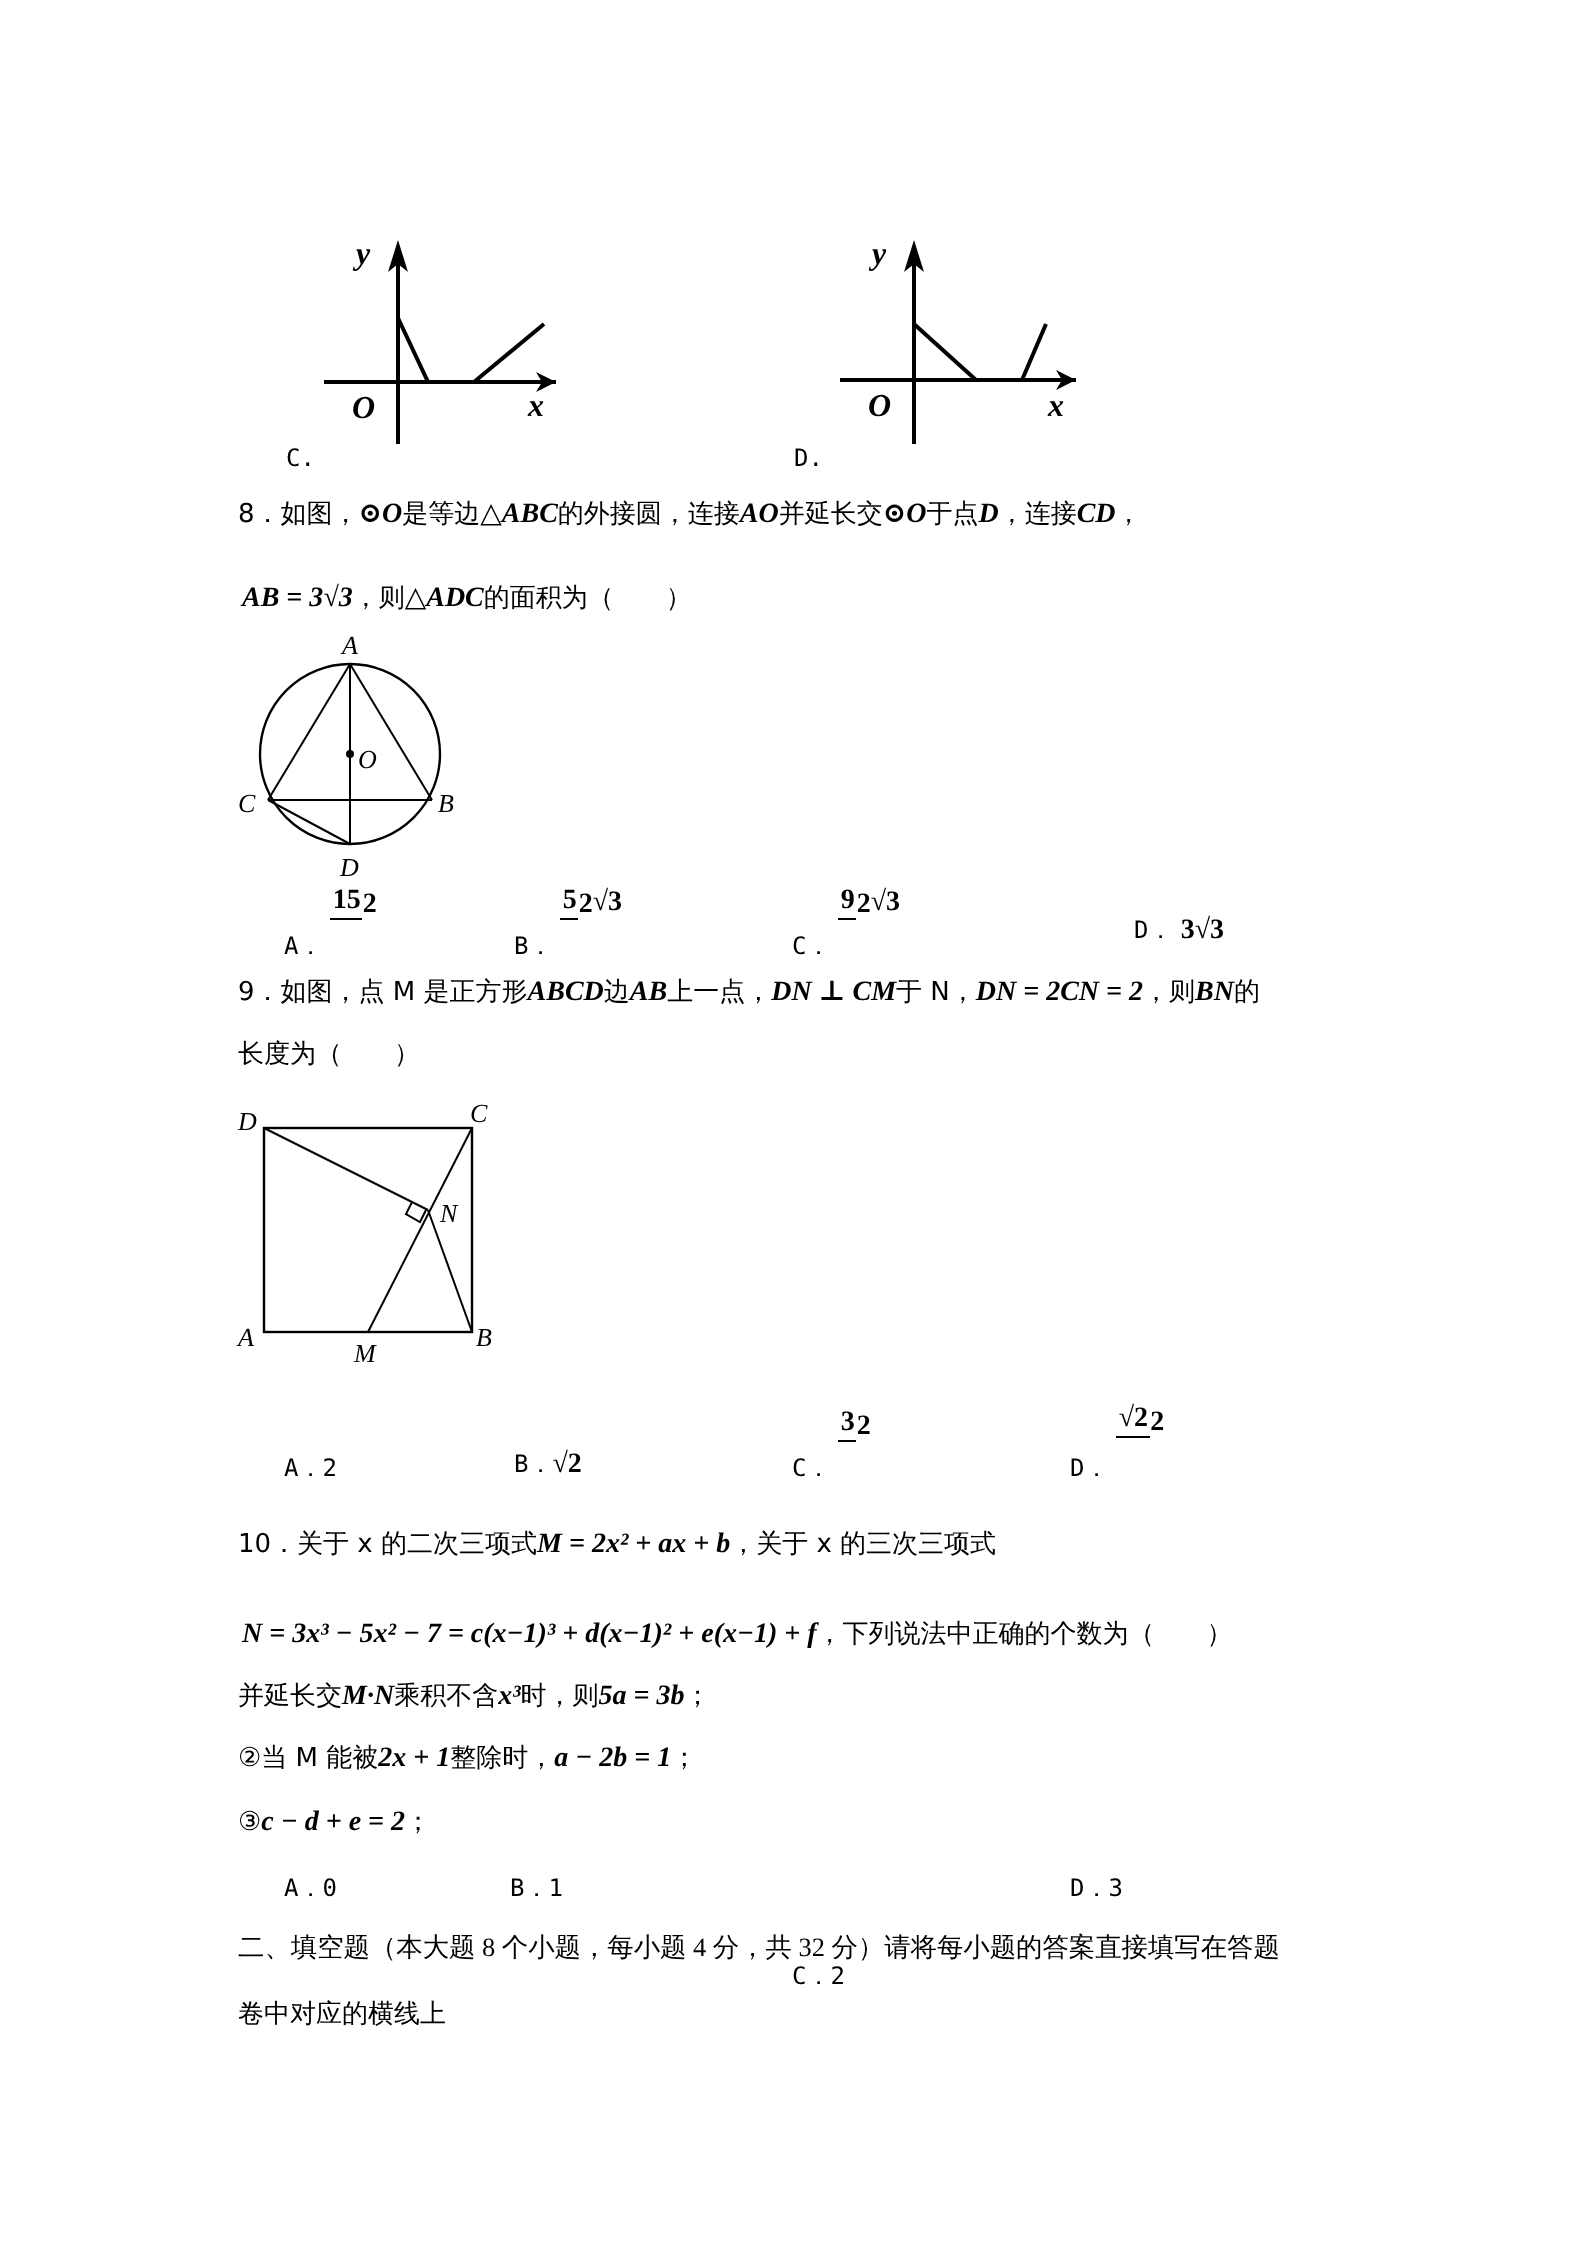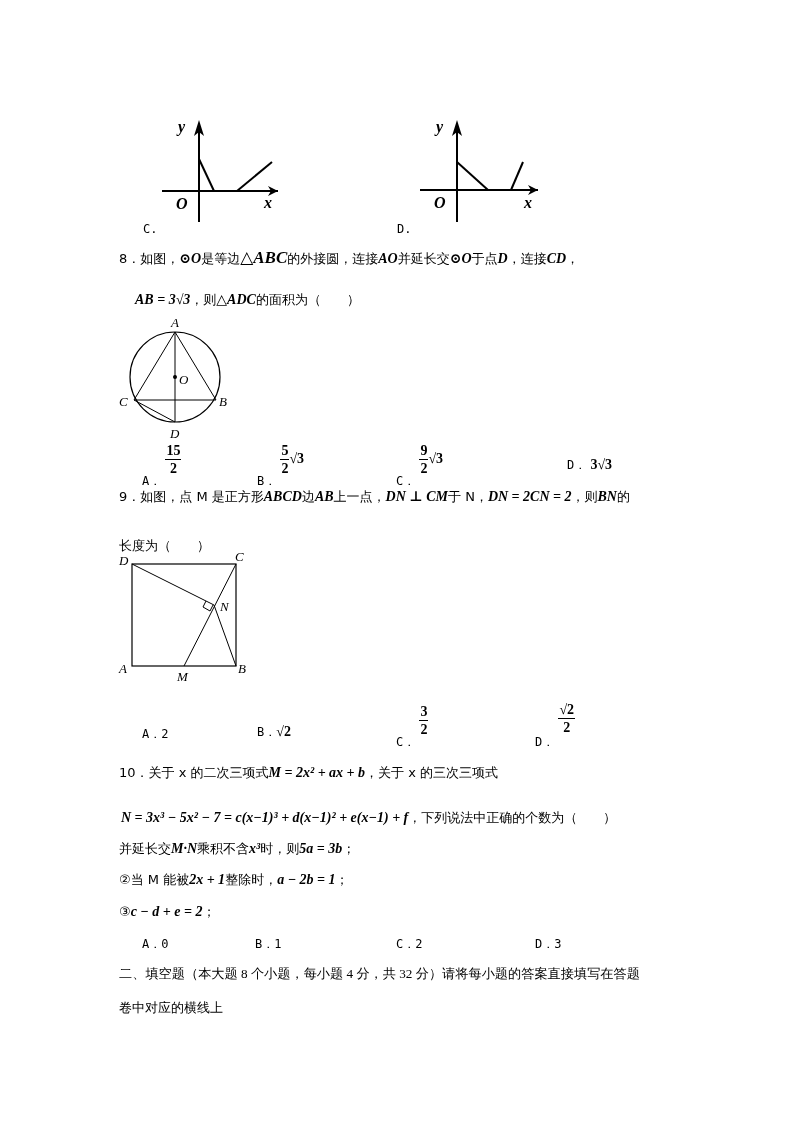--- a/index.html
+++ b/index.html
@@ -3,21 +3,21 @@
 <meta charset="utf-8">
 <style>
   html, body { margin: 0; padding: 0; background: #ffffff; }
   body { width: 794px; height: 1123px; position: relative; overflow: hidden;
          font-family: "DejaVu Sans", "Liberation Sans", sans-serif; color: #000; font-size: 13px; }
   .abs { position: absolute; }
   .txt { font-size: 13px; line-height: 18px; white-space: nowrap; }
   .math { font-family: "Liberation Serif", "DejaVu Serif", serif; font-style: italic; font-weight: bold; font-size: 14px; }
   .mathn { font-family: "Liberation Serif", "DejaVu Serif", serif; font-weight: bold; font-size: 14px; }
   .opt { font-family: "DejaVu Sans Mono", "Liberation Mono", monospace; font-size: 12px; }
-  .frac { display: inline-flex; flex-direction: column; align-items: center; vertical-align: middle;
+  .frac { display: inline-flex; align-items: center; vertical-align: middle;
           font-family: "Liberation Serif", serif; font-weight: bold; font-size: 14px; line-height: 15px; }
   .frac .num { border-bottom: 1px solid #000; padding: 0 1px 1px; }
   .frac .den { padding-top: 1px; }
   svg text { font-family: "Liberation Serif", "DejaVu Serif", serif; font-style: italic; }
 </style>
 </head>
 <body>
 
 <div class="abs" style="left:150px;top:112px;width:140px;height:115px;">
   <svg width="140" height="115">
@@ -43,23 +43,23 @@
     <line x1="47" y1="50" x2="78" y2="78" stroke="#000" stroke-width="2"></line>
     <line x1="101" y1="78" x2="113" y2="50" stroke="#000" stroke-width="2"></line>
     <text x="26" y="20" font-size="16" font-weight="bold">y</text>
     <text x="24" y="96" font-size="16" font-weight="bold">O</text>
     <text x="114" y="96" font-size="16" font-weight="bold">x</text>
   </svg>
 </div>
 <div class="abs txt opt" style="left:397px;top:220px;">D.</div>
 
 <div class="abs txt" style="left:119px;top:249px;">
-  <span>8．</span><span>如图，</span><span class="math">⊙O</span><span>是等边</span><span class="math" style="font-size:17px">△ABC</span><span>的外接圆，连接</span><span class="math">AO</span><span>并延长交</span><span class="math">⊙O</span><span>于点</span><span class="math">D</span><span>，连接</span><span class="math">CD</span><span>，</span>
+  <span>8．</span><span>如图，</span><span class="math">⊙O</span><span>是等边</span><span class="math" style="font-size:14px">△ABC</span><span>的外接圆，连接</span><span class="math">AO</span><span>并延长交</span><span class="math">⊙O</span><span>于点</span><span class="math">D</span><span>，连接</span><span class="math">CD</span><span>，</span>
 </div>
-<div class="abs txt" style="left:135px;top:291px;">
+<div class="abs txt" style="left:121px;top:291px;">
   <span class="math">AB = 3√3</span><span>，则</span><span class="math">△ADC</span><span>的面积为（　　）</span>
 </div>
 
 <div class="abs" style="left:115px;top:312px;width:140px;height:130px;">
   <svg width="140" height="130">
     <circle cx="60" cy="65" r="45" fill="none" stroke="#000" stroke-width="1.2"></circle>
     <line x1="60" y1="20" x2="19" y2="88" stroke="#000" stroke-width="1"></line>
     <line x1="60" y1="20" x2="101" y2="88" stroke="#000" stroke-width="1"></line>
     <line x1="19" y1="88" x2="101" y2="88" stroke="#000" stroke-width="1"></line>
     <line x1="60" y1="20" x2="60" y2="110" stroke="#000" stroke-width="1"></line>
@@ -97,21 +97,21 @@
   </div>
   <div class="abs" style="left:393px;top:14px;padding-left:32px;">
     <span class="opt">D．</span>
     <span class="mathn">3√3</span>
   </div>
 </div>
 
 <div class="abs txt" style="left:119px;top:488px;">
   <span>9．</span><span>如图，点 M 是正方形</span><span class="math">ABCD</span><span>边</span><span class="math">AB</span><span>上一点，</span><span class="math">DN ⊥ CM</span><span>于 N，</span><span class="math">DN = 2CN = 2</span><span>，则</span><span class="math">BN</span><span>的</span>
 </div>
-<div class="abs txt" style="left:119px;top:537px;">长度为（　　）</div>
+<div class="abs txt" style="left:119px;top:519px;font-family:Liberation Mono, monospace;">长度为（　　）</div>
 
 <div class="abs" style="left:115px;top:548px;width:140px;height:135px;">
   <svg width="140" height="135">
     <rect x="17" y="16" width="104" height="102" fill="none" stroke="#000" stroke-width="1.2"></rect>
     <line x1="17" y1="16" x2="99" y2="57" stroke="#000" stroke-width="1"></line>
     <line x1="121" y1="16" x2="69" y2="118" stroke="#000" stroke-width="1"></line>
     <line x1="99" y1="57" x2="121" y2="118" stroke="#000" stroke-width="1"></line>
     <polyline points="91,53 88,59 95,63 98,57" fill="none" stroke="#000" stroke-width="1"></polyline>
     <text x="4" y="17" font-size="13">D</text>
     <text x="120" y="13" font-size="13">C</text>
@@ -158,18 +158,18 @@
 <div class="abs txt" style="left:119px;top:871px;">
   <span>②当 M 能被</span><span class="math">2x + 1</span><span>整除时，</span><span class="math">a − 2b = 1</span><span>；</span>
 </div>
 <div class="abs txt" style="left:119px;top:903px;">
   <span>③</span><span class="math">c − d + e = 2</span><span>；</span>
 </div>
 
 <div class="abs txt opt" style="left:142px;top:935px;width:500px;">
   <span class="abs" style="left:0;text-align:center;"><span>A．</span><span>0</span></span>
   <span class="abs" style="left:113px;"><span>B．</span><span>1</span></span>
-  <span class="abs" style="left:254px;"><span>C．</span><span>2</span></span>
+  <span class="abs" style="left:254px;margin-top:44px;"><span>C．</span><span>2</span></span>
   <span class="abs" style="left:393px;"><span>D．</span><span>3</span></span>
 </div>
 
 <div class="abs txt" style="left:119px;top:965px;font-size:13.2px;font-family:Liberation Serif, serif;">二、填空题（本大题 8 个小题，每小题 4 分，共 32 分）请将每小题的答案直接填写在答题</div>
 <div class="abs txt" style="left:119px;top:999px;">卷中对应的横线上</div>
 
 </body></html>

